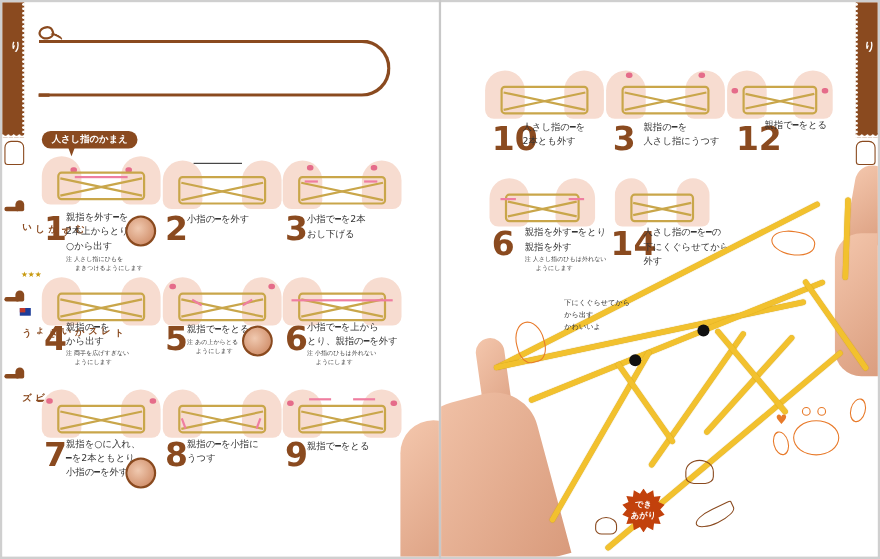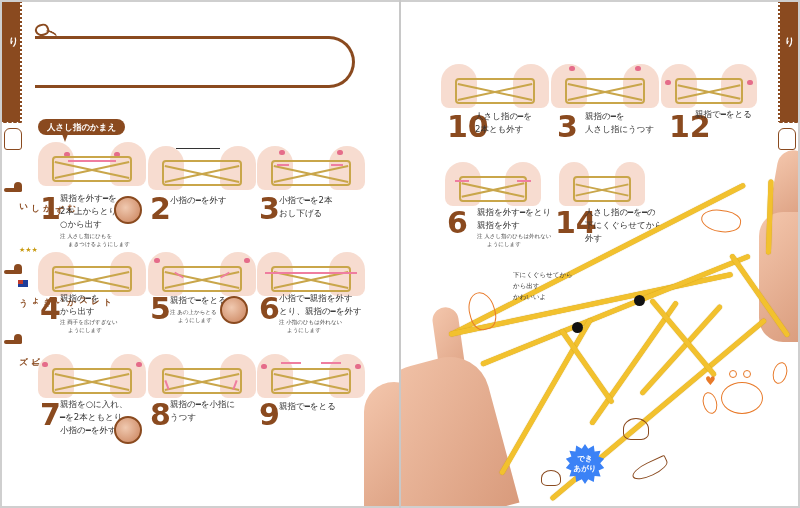--- a/index.html
+++ b/index.html
@@ -61,21 +61,21 @@
   .step-num { position: absolute; font-size: 30px; font-weight: bold; color: #8a4a1f; line-height: 30px; font-family: "DejaVu Sans", sans-serif; }
   .step-text { position: absolute; font-size: 8.5px; line-height: 13px; color: #333; white-space: nowrap; }
   .step-note { position: absolute; font-size: 5.5px; line-height: 8px; color: #444; white-space: nowrap; }
   .detail-circle { position: absolute; width: 28px; height: 28px; border-radius: 50%; border: 2px solid #8a4a1f; background: radial-gradient(circle at 40% 40%, #f0c9b0, #c9815a); }
 
   .page-number { position: absolute; font-size: 11px; color: #333; margin-top: 48px; }
   .finger { position: absolute; background: linear-gradient(135deg, #f4c7ad, #d99b7c); border-radius: 20px; }
   .yarn { position: absolute; height: 5px; background: #f2c12e; border-radius: 3px; transform-origin: 0 50%; box-shadow: 0 0 1px #c99a10; }
   .bead { position: absolute; width: 11px; height: 11px; border-radius: 50%; background: #111; }
   .hint-text { position: absolute; left: 112px; top: 268px; font-size: 6.5px; line-height: 11px; color: #333; white-space: nowrap; }
-  .done-badge { position: absolute; left: 164px; top: 442px; width: 40px; height: 40px; background: #3b82f6; color: #fff; font-size: 7.5px; font-weight: bold; text-align: center; line-height: 10px; padding-top: 10px;
+  .done-badge { position: absolute; left: 164px; top: 442px; width: 40px; height: 40px; background: #c2410c; color: #fff; font-size: 7.5px; font-weight: bold; text-align: center; line-height: 10px; padding-top: 10px;
     clip-path: polygon(50% 0%, 58% 12%, 72% 4%, 74% 19%, 89% 17%, 84% 31%, 98% 37%, 88% 48%, 98% 60%, 84% 66%, 89% 81%, 74% 80%, 72% 95%, 58% 88%, 50% 100%, 42% 88%, 28% 95%, 26% 80%, 11% 81%, 16% 66%, 2% 60%, 12% 48%, 2% 37%, 16% 31%, 11% 17%, 26% 19%, 28% 4%, 42% 12%); }
   .doodle { position: absolute; border: 1.5px solid #e87a2a; }
   .doodle-brown { border-color: #8a4a1f; }
 </style>
 </head>
 <body>
 
 <div class="spread">
 
   <div class="page page-left">
@@ -208,21 +208,21 @@
 
     <div class="step" style="left:255px; top:250px;">
       <div class="step-illust" style="left:0; top:0;">
         <div class="hands l"></div>
           <div class="hands r"></div>
         <div class="string"></div>
         <div class="pink-seg" style="left:8px; top:20px; width:92px;"></div>
       </div>
       <div class="step-num" style="left:2px; top:42px;">6</div>
       <div class="step-text" style="left:22px; top:40px;">
-        <div>小指で━親指を外す</div>
+        <div>小指で━を上から</div>
         <div>とり、親指の━を外す</div>
       </div>
       <div class="step-note" style="left:22px; top:66px;">
         <div>注 小指のひもは外れない</div>
         <div style="padding-left:8px;">ようにします</div>
       </div>
     </div>
 
     <div class="step" style="left:36px; top:352px;">
       <div class="step-illust" style="left:0; top:0;">

